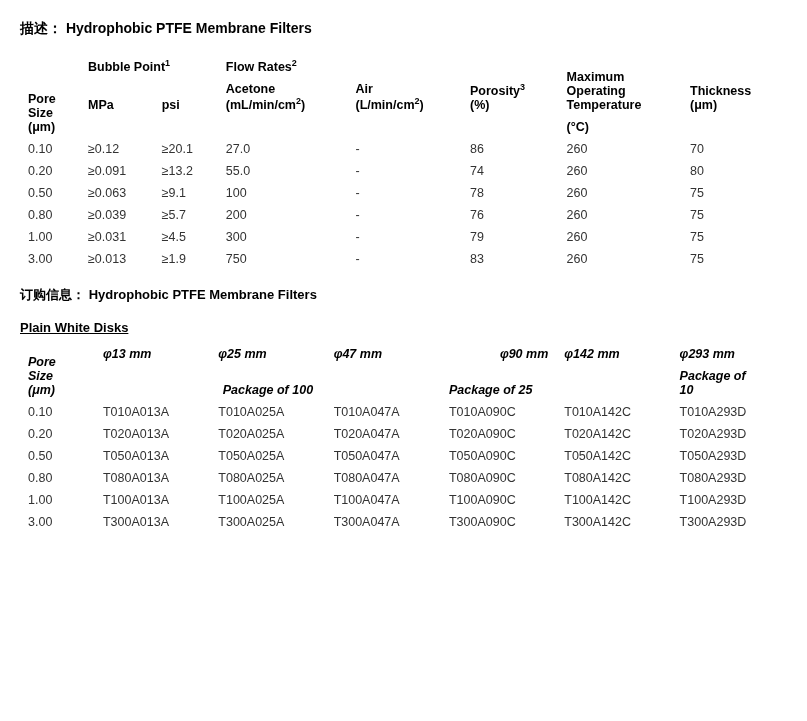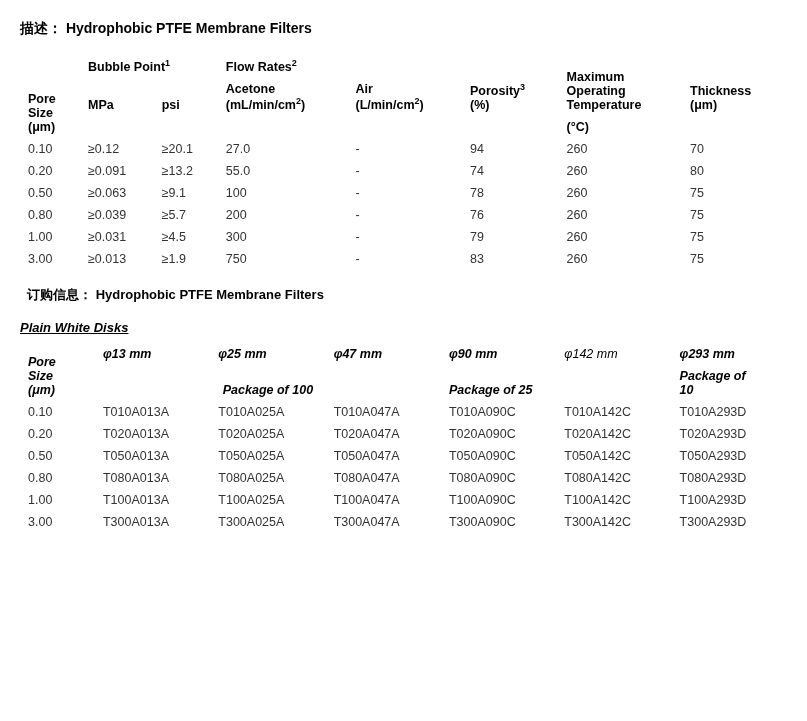--- a/index.html
+++ b/index.html
@@ -40,28 +40,26 @@
     .props-table tr:nth-child(odd) td {
       
     }
     .col-pore { width: 60px; }
 
     sup { font-size: 9px; }
     .order-info {
       font-weight: bold;
       margin-bottom: 16px;
       font-size: 13px;
-      margin-left: 7px;
     }
     .plain-white-label {
       font-weight: bold;
       margin-bottom: 8px;
       font-size: 13px;
       text-decoration: underline;
-      font-style: italic;
     }
 
     .order-table th {
       font-weight: bold;
       font-style: italic;
       vertical-align: bottom;
     }
     .order-table td {
       color: #333;
     }
@@ -114,21 +112,21 @@
       <th></th>
     </tr>
   </thead>
   <tbody id="props-body">
   <tr>
     <td>0.10</td>
     <td>≥0.12</td>
     <td>≥20.1</td>
     <td>27.0</td>
     <td>-</td>
-    <td>94</td>
+    <td>86</td>
     <td>260</td>
     <td>70</td>
   </tr>
       <tr>
     <td>0.20</td>
     <td>≥0.091</td>
     <td>≥13.2</td>
     <td>55.0</td>
     <td>-</td>
     <td>74</td>
@@ -189,22 +187,22 @@
 
 <table class="order-table">
   <thead>
     <tr>
       <th class="pore-col" rowspan="2" style="font-style:italic; font-weight:bold;">
         Pore<br>Size<br>(μm)
       </th>
       <th class="diam-col" style="font-style:italic; font-weight:bold;margin-top:44px;">φ13 mm</th>
       <th class="diam-col" style="font-style:italic; font-weight:bold;">φ25 mm</th>
       <th class="diam-col" style="font-weight:bold;">φ47 mm</th>
-      <th class="diam-col" style="font-style:italic; font-weight:bold;">φ90 mm</th>
-      <th class="diam-col" style="font-style:italic; font-weight:normal;">φ142 mm</th>
+      <th class="diam-col" style="font-style:italic; font-weight:bold;text-align:right;">φ90 mm</th>
+      <th class="diam-col" style="font-style:italic; font-weight:bold;">φ142 mm</th>
       <th class="diam-col" style="font-style:italic; font-weight:bold;">φ293 mm</th>
     </tr>
     <tr>
       <th colspan="3" style="font-style:italic; font-weight:bold;text-align:center;">Package of 100</th>
       <th colspan="2" style="font-style:italic; font-weight:bold;">Package of 25</th>
       <th style="font-style:italic; font-weight:bold;margin-top:20px;">Package of<br>10</th>
     </tr>
   </thead>
   <tbody id="order-body">
   <tr>

